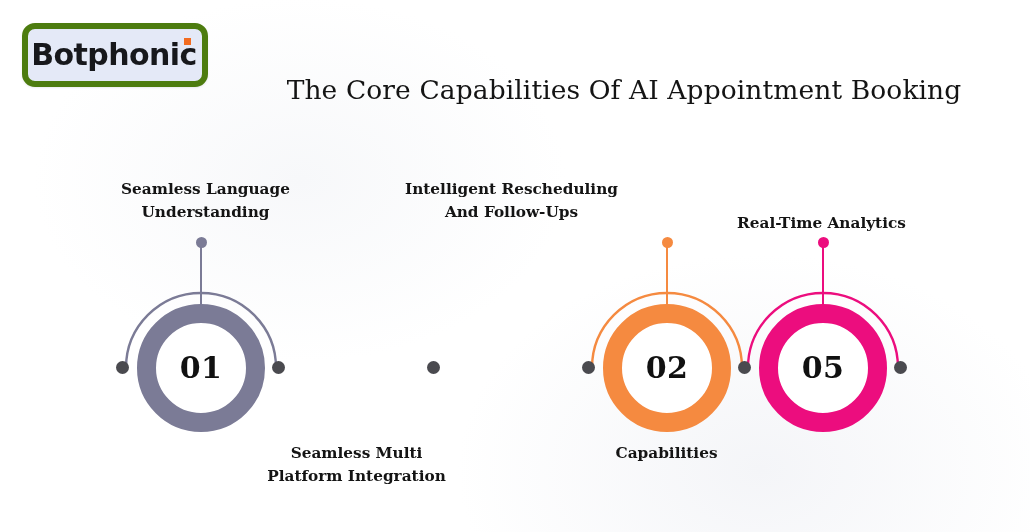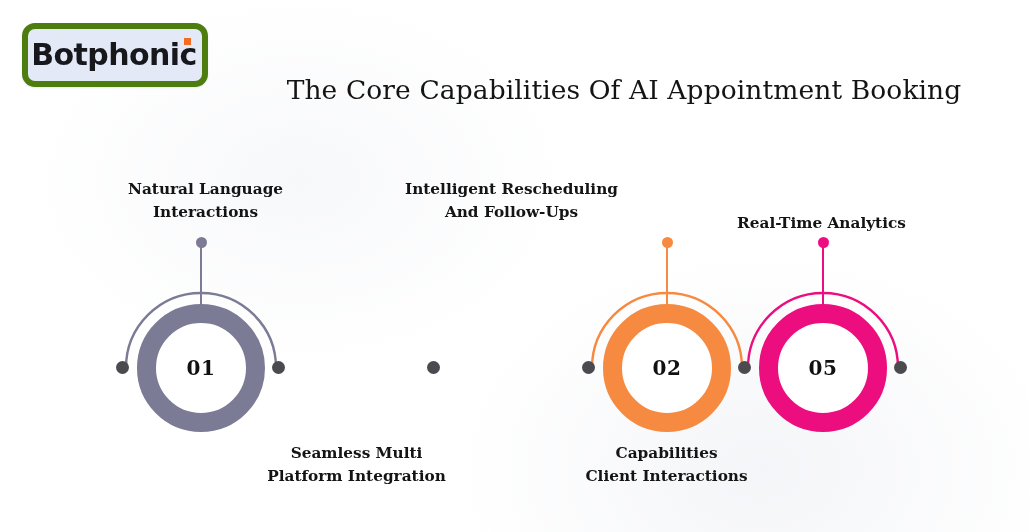--- a/index.html
+++ b/index.html
@@ -111,21 +111,21 @@
     box-sizing: border-box;
     background: #ffffff;
     display: flex;
     align-items: center;
     justify-content: center;
     z-index: 2;
   }
   .ring-number {
     font-family: "DejaVu Serif", serif;
     font-weight: 700;
-    font-size: 20px;
+    font-size: 30px;
     color: #111111;
     letter-spacing: 0.5px;
     line-height: 1;
   }
 
   
   .arc-svg {
     position: absolute;
     left: -21px;
     top: -21px;
@@ -203,22 +203,22 @@
       <path d="M 10 85 A 75 75 0 0 1 160 85" fill="none" stroke="#7b7b96" stroke-width="2.4" stroke-linecap="round"></path>
     </svg>
     <div class="stem stem-up" style="background:#7b7b96;">
       <span class="stem-dot" style="background:#7b7b96;"></span>
     </div>
     <div class="ring" style="border-color:#7b7b96;">
       <span class="ring-number">01</span>
     </div>
   </div>
   <div class="label label-top" style="left:84px; width:243px;">
-    <span>Natural Language</span>
-    <span>Interactions</span>
+    <span>Seamless Language</span>
+    <span>Understanding</span>
   </div>
 
   <div class="label label-bottom" style="left:235px; width:243px;">
     <span>Seamless Multi</span>
     <span>Platform Integration</span>
   </div>
 
   <div class="label label-top" style="left:390px; width:243px;">
     <span>Intelligent Rescheduling</span>
     <span>And Follow-Ups</span>
@@ -230,21 +230,20 @@
     </svg>
     <div class="stem stem-up" style="background:#f58a40;">
       <span class="stem-dot" style="background:#f58a40;"></span>
     </div>
     <div class="ring" style="border-color:#f58a40;">
       <span class="ring-number">02</span>
     </div>
   </div>
   <div class="label label-bottom" style="left:545px; width:243px;">
     <span>Capabilities</span>
-    <span>Client Interactions</span>
   </div>
 
   <div class="node" style="left:759px;">
     <svg class="arc-svg" viewBox="0 0 170 170">
       <path d="M 10 85 A 75 75 0 0 1 160 85" fill="none" stroke="#ec0d7e" stroke-width="2.4" stroke-linecap="round"></path>
     </svg>
     <div class="stem stem-up" style="background:#ec0d7e;">
       <span class="stem-dot" style="background:#ec0d7e;"></span>
     </div>
     <div class="ring" style="border-color:#ec0d7e;">

